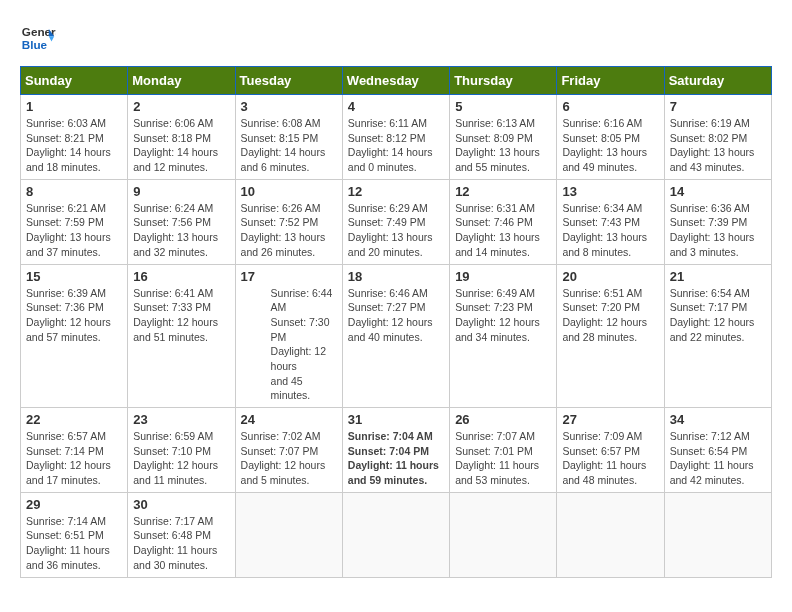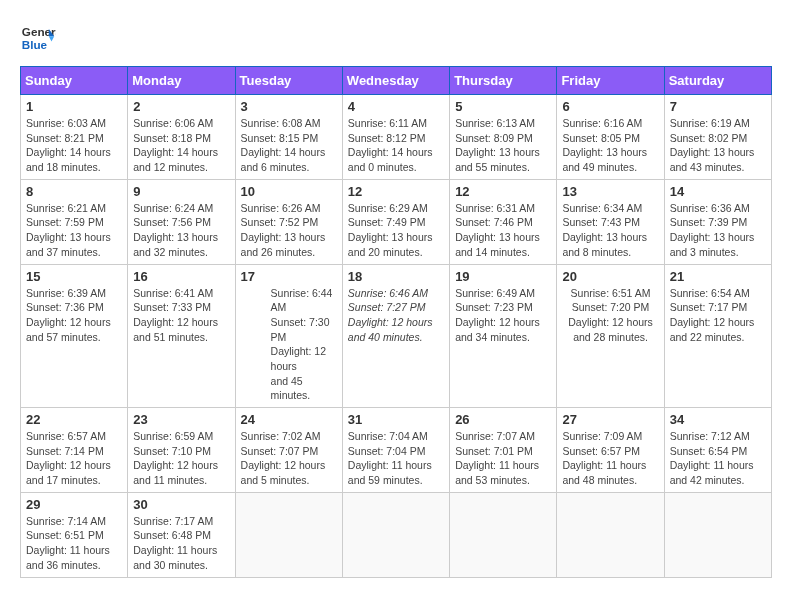--- a/index.html
+++ b/index.html
@@ -36,21 +36,21 @@
     .subtitle {
       font-size: 15px;
       color: #555;
     }
     .calendar {
       width: 100%;
       border-collapse: collapse;
       font-size: 11px;
     }
     .calendar th {
-      background-color: #8b5cf6;
+      background-color: #4d7c0f;
       color: #fff;
       padding: 6px 4px;
       text-align: left;
       font-size: 13px;
       font-weight: bold;
       border: 1px solid #1565c0;
     }
     .calendar td {
       border: 1px solid #ccc;
       vertical-align: top;
@@ -231,35 +231,35 @@
         </td>
         <td>
           <span class="day-num">17</span>
           <div class="day-info" style="white-space: pre-line; margin-left: 30px;">Sunrise: 6:44 AM
 Sunset: 7:30 PM
 Daylight: 12 hours
 and 45 minutes.</div>
         </td>
         <td>
           <span class="day-num">18</span>
-          <div class="day-info" style="white-space: pre-line; font-style: italic;">Sunrise: 6:46 AM
+          <div class="day-info" style="white-space: pre-line;">Sunrise: 6:46 AM
 Sunset: 7:27 PM
 Daylight: 12 hours
 and 40 minutes.</div>
         </td>
         <td>
           <span class="day-num">19</span>
           <div class="day-info" style="white-space: pre-line;">Sunrise: 6:49 AM
 Sunset: 7:23 PM
 Daylight: 12 hours
 and 34 minutes.</div>
         </td>
         <td>
           <span class="day-num">20</span>
-          <div class="day-info" style="white-space: pre-line; text-align: center;">Sunrise: 6:51 AM
+          <div class="day-info" style="white-space: pre-line;">Sunrise: 6:51 AM
 Sunset: 7:20 PM
 Daylight: 12 hours
 and 28 minutes.</div>
         </td>
         <td>
           <span class="day-num">21</span>
           <div class="day-info" style="white-space: pre-line;">Sunrise: 6:54 AM
 Sunset: 7:17 PM
 Daylight: 12 hours
 and 22 minutes.</div>
@@ -282,21 +282,21 @@
         </td>
         <td>
           <span class="day-num">24</span>
           <div class="day-info" style="white-space: pre-line;">Sunrise: 7:02 AM
 Sunset: 7:07 PM
 Daylight: 12 hours
 and 5 minutes.</div>
         </td>
         <td>
           <span class="day-num">31</span>
-          <div class="day-info" style="white-space: pre-line;">Sunrise: 7:04 AM
+          <div class="day-info" style="white-space: pre-line; font-weight: bold;">Sunrise: 7:04 AM
 Sunset: 7:04 PM
 Daylight: 11 hours
 and 59 minutes.</div>
         </td>
         <td>
           <span class="day-num">26</span>
           <div class="day-info" style="white-space: pre-line;">Sunrise: 7:07 AM
 Sunset: 7:01 PM
 Daylight: 11 hours
 and 53 minutes.</div>

